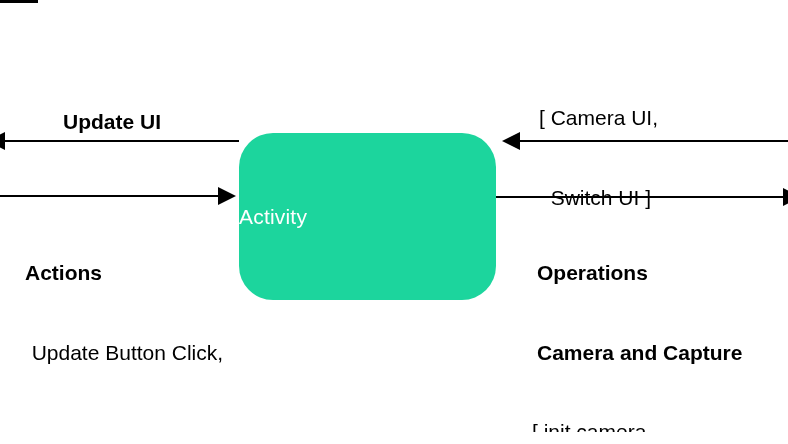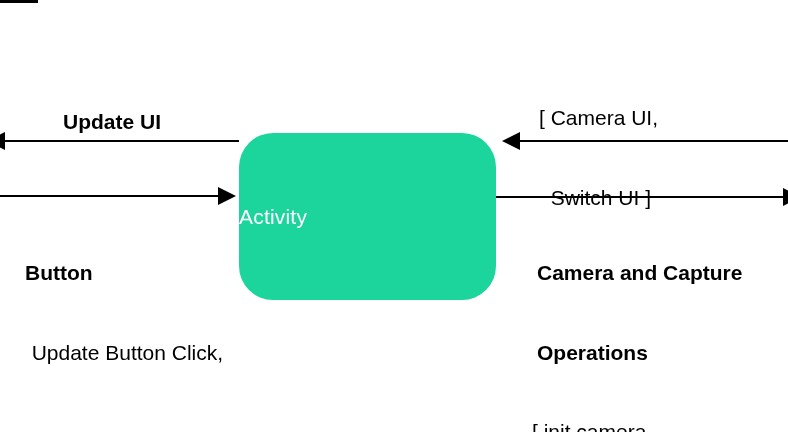--- a/index.html
+++ b/index.html
@@ -75,43 +75,43 @@
 
   <div class="crop-bar"></div>
 
   <div class="hline line-update"></div>
   <div class="ah ah-left ah-update"></div>
   <div class="lbl b lbl-update">Update UI</div>
 
   <div class="hline line-actions"></div>
   <div class="ah ah-right ah-actions"></div>
   <div class="lbl blk-actions">
-    <div class="hdr">Button</div>
+    <div class="hdr">Actions</div>
     <div>  Update Button Click,</div>
     
     
     
   </div>
 
   <div class="node" style="background: rgb(28, 213, 157);">
     <span class="node-label" style="color: rgb(255, 255, 255);">Activity</span>
   </div>
 
   <div class="hline line-state"></div>
   <div class="ah ah-left ah-state"></div>
   <div class="lbl blk-state">
     <div>[ Camera UI,</div>
     <div>  Switch UI ]</div>
   </div>
 
   <div class="hline line-ops"></div>
   <div class="ah ah-right ah-ops"></div>
   <div class="lbl blk-ops">
+    <div class="hdr">Operations</div>
     <div class="hdr">Camera and Capture</div>
-    <div class="hdr">Operations</div>
     <div>[ init camera,</div>
     
     
     
     
     
   </div>
 
 </div>
 

